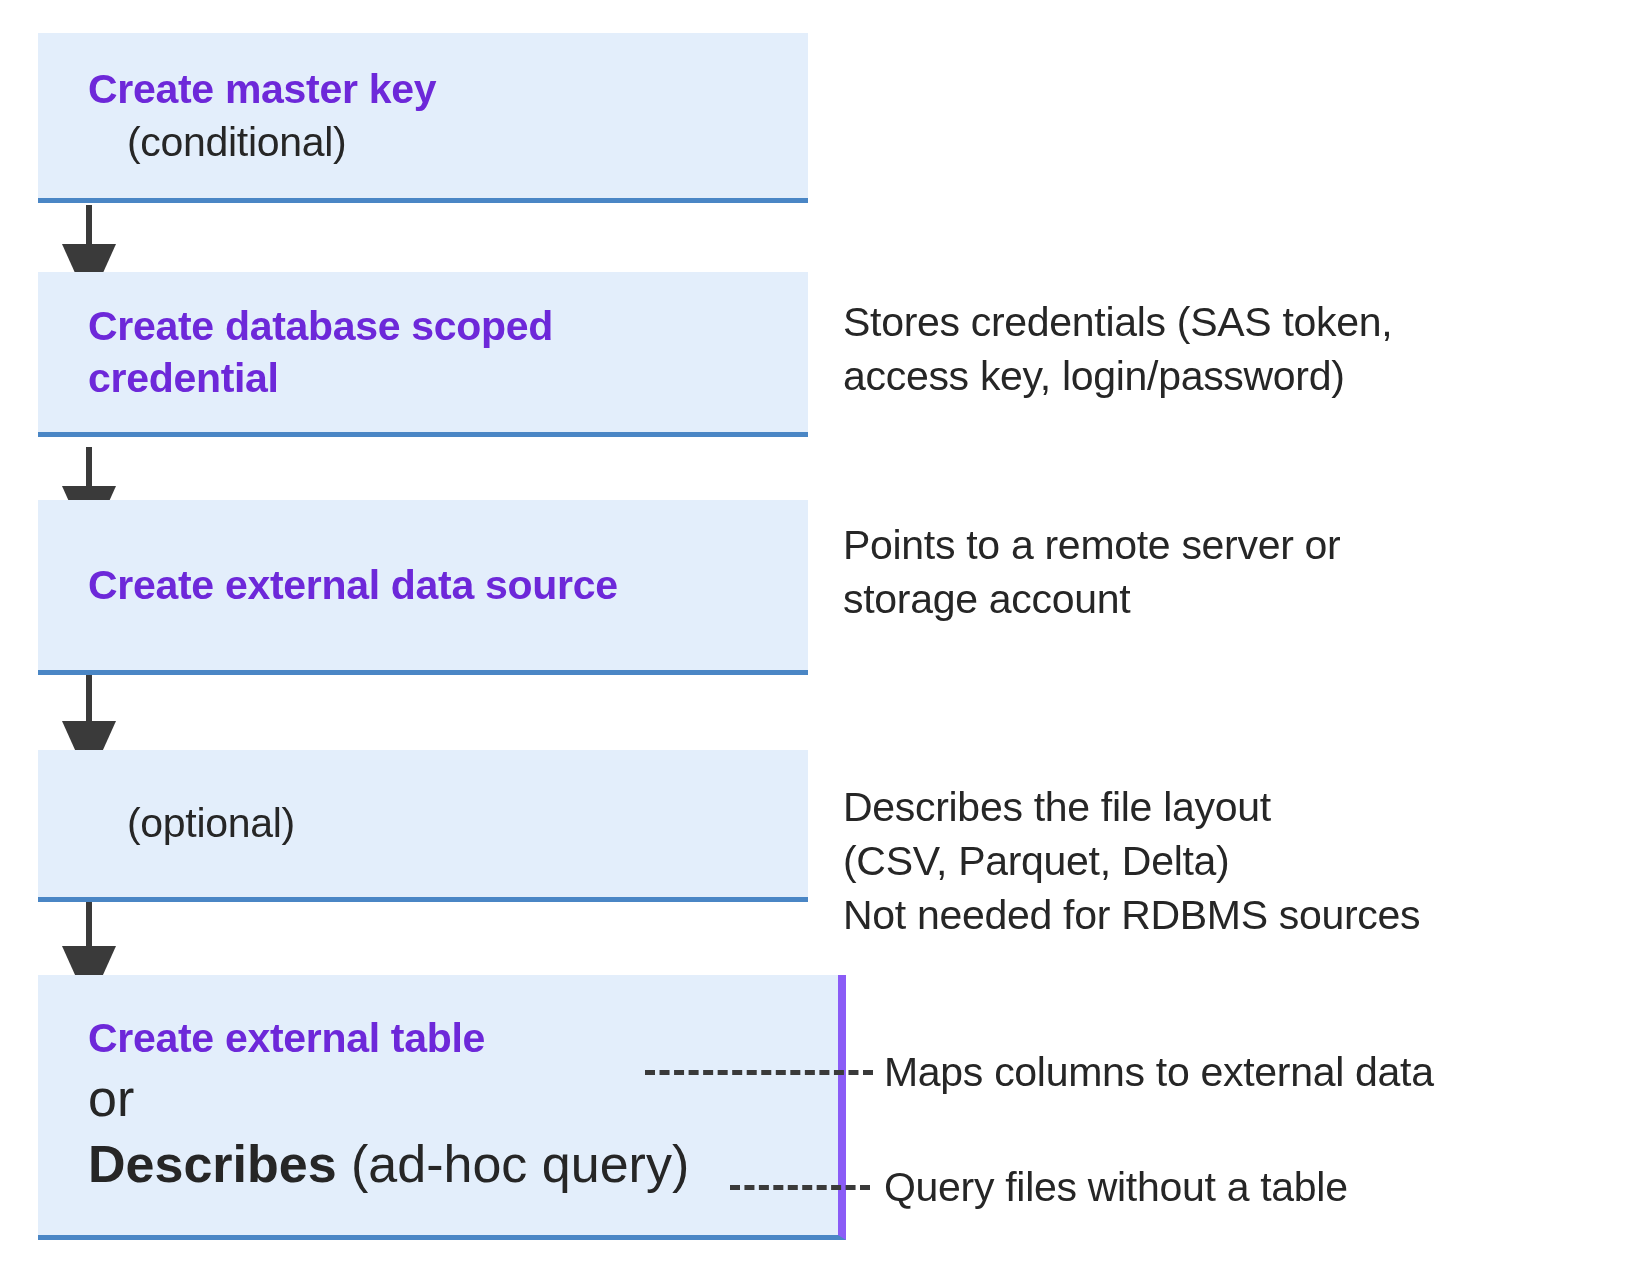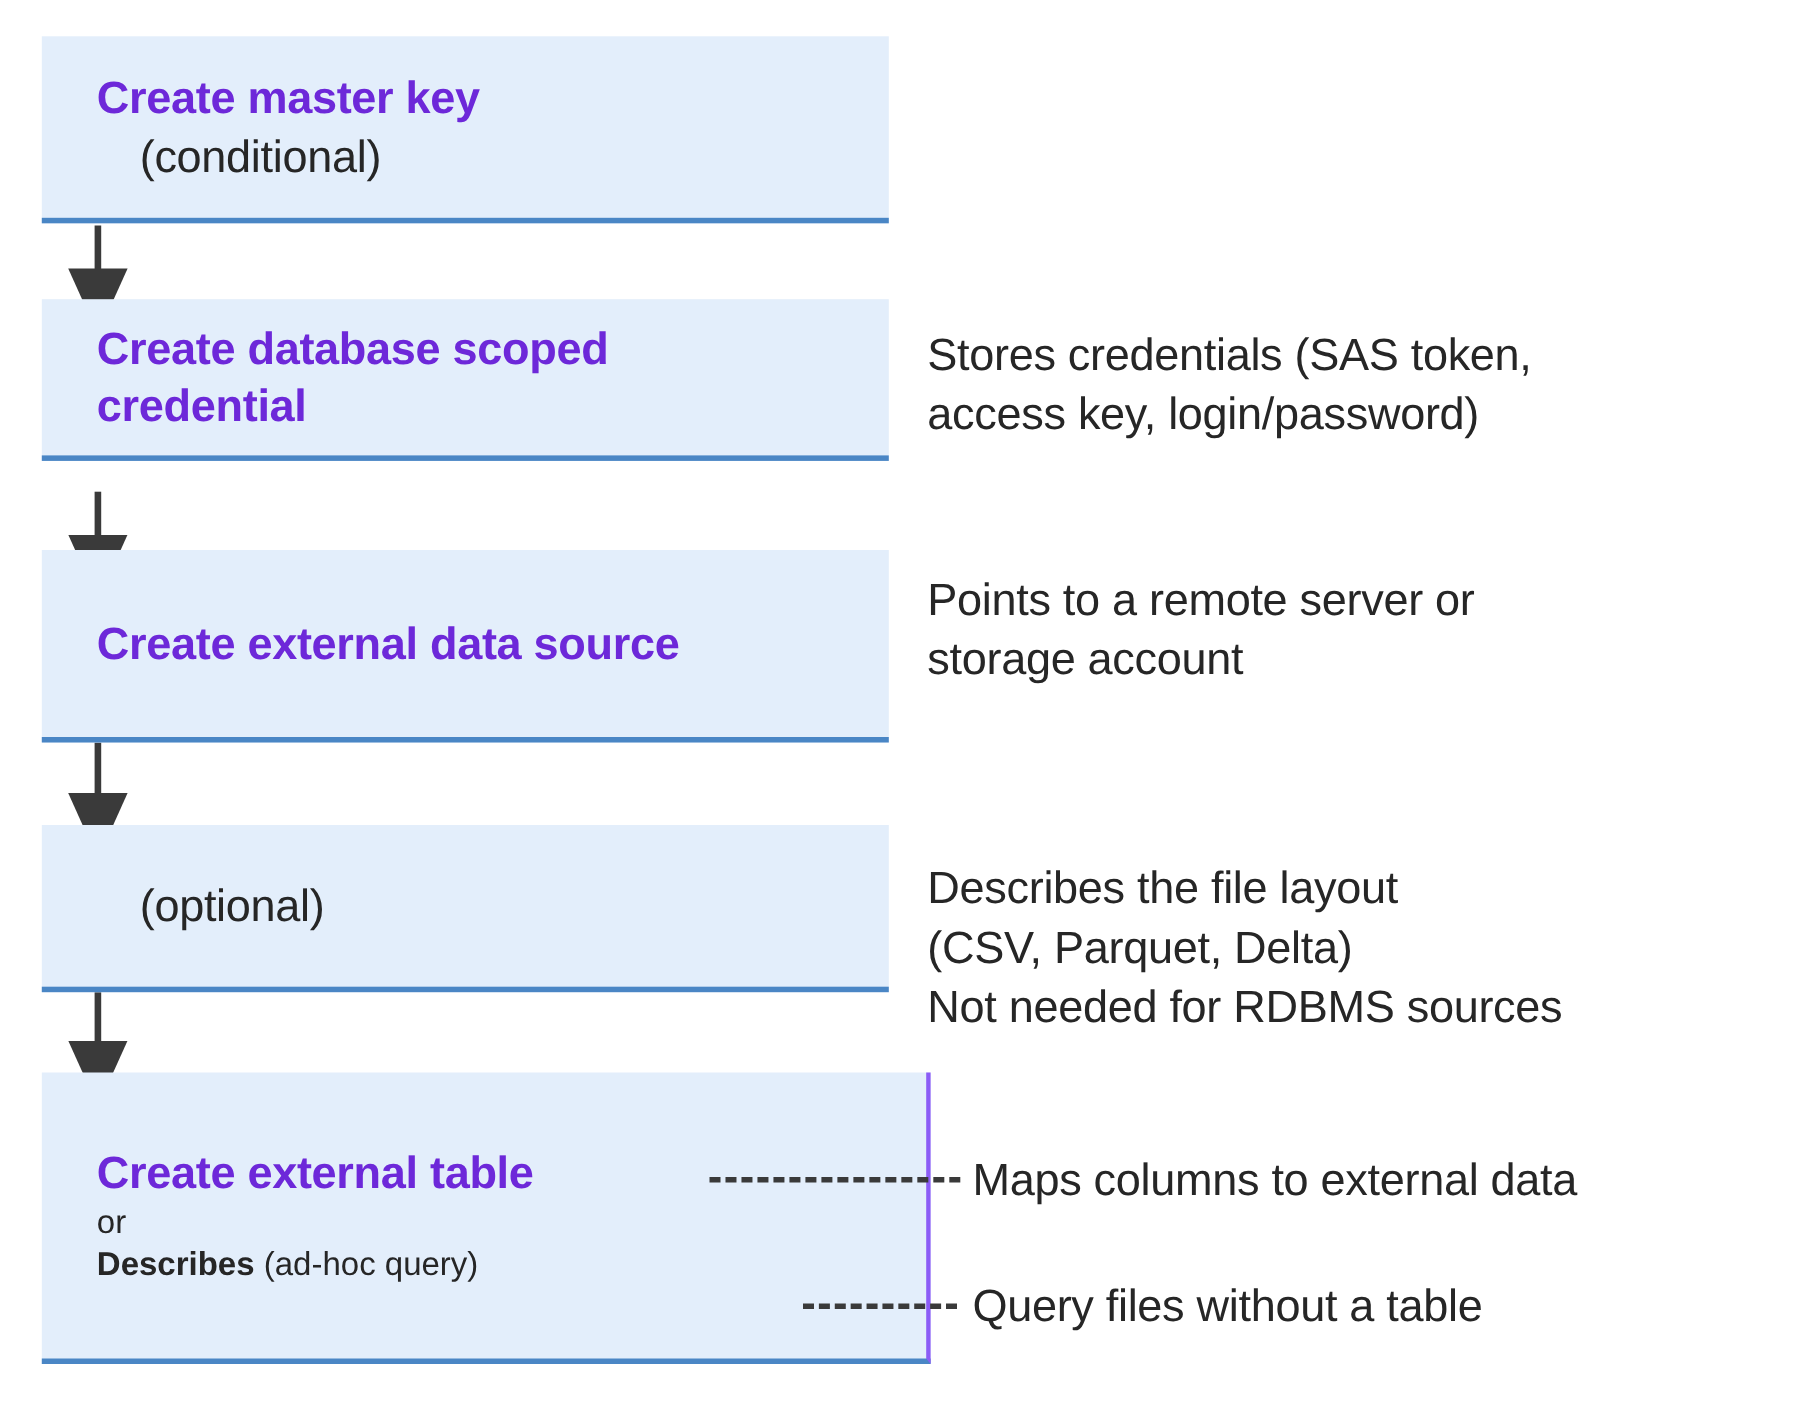--- a/index.html
+++ b/index.html
@@ -25,21 +25,21 @@
     width: 770px;
     background: #e3eefb;
     border-bottom: 5px solid #4a86c5;
     box-sizing: border-box;
     padding-left: 50px;
     display: flex;
     flex-direction: column;
     justify-content: center;
   }
   .step-box.with-right-border {
-    border-right: 4px solid #8b5cf6;
+    border-right: 8px solid #8b5cf6;
     width: 808px;
   }
   .step-title {
     font-weight: bold;
     font-size: 41px;
     line-height: 1.28;
     letter-spacing: -0.3px;
     color: #6d28d9;
   }
   .step-sub {
@@ -63,21 +63,21 @@
     left: 0;
     top: 0;
   }
   .dash-line {
     position: absolute;
     height: 0;
     border-top: 5px dashed #3a3a3a;
   }
   .or-line {
     font-weight: normal;
-    font-size: 30px;
+    font-size: 52px;
     line-height: 1.28;
     color: #262626;
   }
   .inline-bold { font-weight: bold; }
   .inline-reg { font-weight: normal; }
 </style>
 </head>
 <body>
 
 <div id="diagram">
@@ -92,21 +92,21 @@
       <marker id="ah" markerWidth="10" markerHeight="9" refX="1" refY="4.5" orient="auto" markerUnits="strokeWidth">
         <path d="M0,0 L10,4.5 L0,9 z" fill="#3a3a3a"></path>
       </marker>
     </defs>
     <line x1="89" y1="205" x2="89" y2="250" stroke="#3a3a3a" stroke-width="6" marker-end="url(#ah)"></line>
     <line x1="89" y1="447" x2="89" y2="492" stroke="#3a3a3a" stroke-width="6" marker-end="url(#ah)"></line>
     <line x1="89" y1="675" x2="89" y2="727" stroke="#3a3a3a" stroke-width="6" marker-end="url(#ah)"></line>
     <line x1="89" y1="902" x2="89" y2="952" stroke="#3a3a3a" stroke-width="6" marker-end="url(#ah)"></line>
   </svg>
 
-  <div class="step-box" style="top:272px; height:147px;">
+  <div class="step-box" style="top:272px; height:165px;">
     <div class="step-title" style="max-width:620px;">Create database scoped credential</div>
   </div>
   <div class="note" style="left:843px; top:295px; width:700px;">Stores credentials (SAS token,
 access key, login/password)</div>
 
   <div class="step-box" style="top:500px; height:175px;">
     <div class="step-title">Create external data source</div>
   </div>
   <div class="note" style="left:843px; top:518px; width:700px;">Points to a remote server or
 storage account</div>

